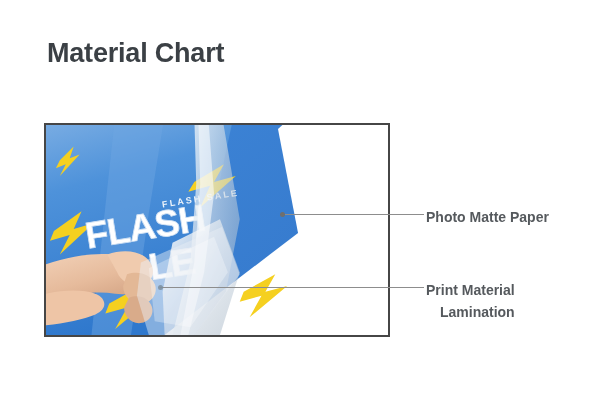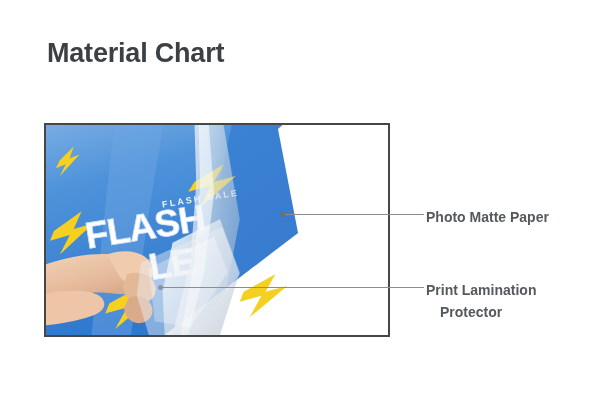--- a/index.html
+++ b/index.html
@@ -206,17 +206,17 @@
     </div>
   </div>
 
   <div class="leader-dot" id="leader-dot-paper"></div>
   <div class="leader-line" id="leader-line-paper"></div>
   <div class="callout-label" id="callout-label-paper">Photo Matte Paper</div>
 
   <div class="leader-dot" id="leader-dot-lamination"></div>
   <div class="leader-line" id="leader-line-lamination"></div>
   <div class="callout-label" id="callout-label-lamination">
-    <span class="label-line-1">Print Lamination</span>
-    <span class="label-line-2">Protector</span>
+    <span class="label-line-1">Print Material</span>
+    <span class="label-line-2">Lamination</span>
   </div>
 
 </div>
 
 </body></html>

